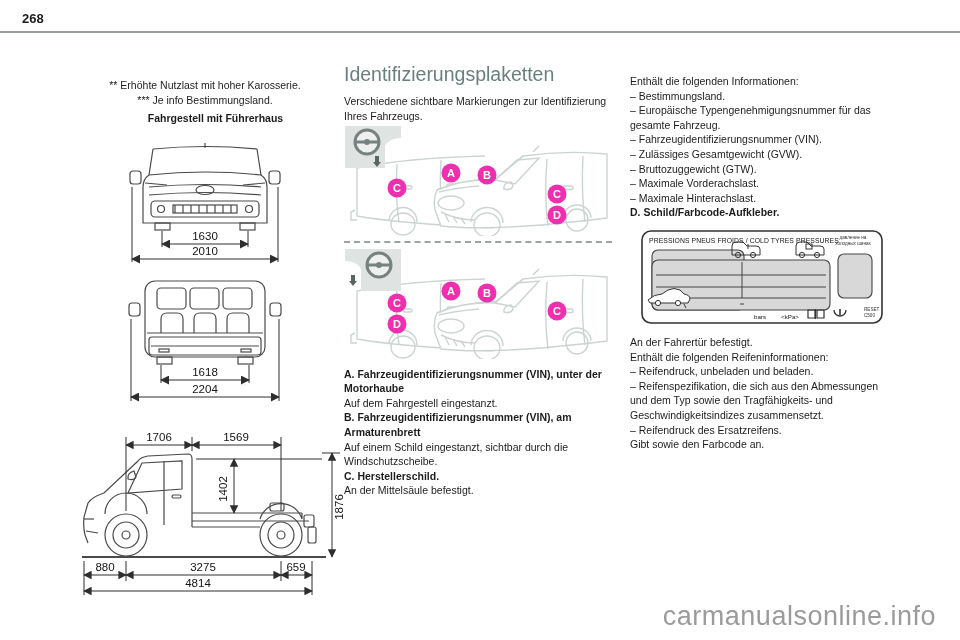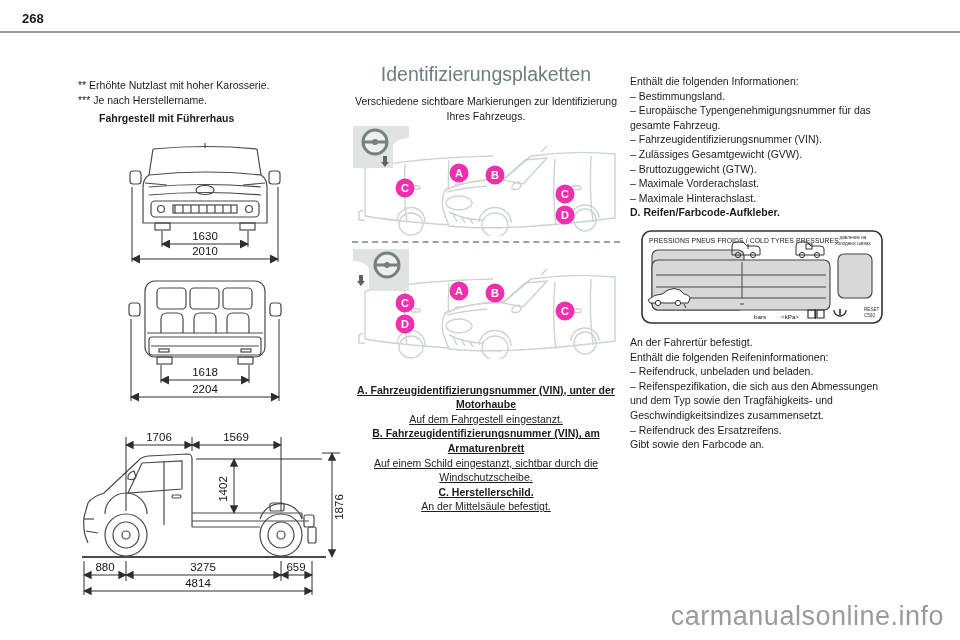--- a/index.html
+++ b/index.html
@@ -8,59 +8,59 @@
     background:#ffffff;
     font-family:"Liberation Sans", sans-serif;
     color:#1c1c1c;
   }
   .page { position:relative; width:960px; height:640px; background:#fff; overflow:hidden; }
 
   .pagenum { position:absolute; left:22px; top:11px; font-size:13px; font-weight:bold; }
   .header-rule { position:absolute; left:0; top:31px; width:960px; height:2px; background:#9aa0a0; }
 
   .col { position:absolute; font-size:10.5px; line-height:1.39; }
-  .col-left  { left:78px;  top:78px;  width:254px; }
-  .col-mid   { left:352px; top:63px;  width:268px;text-align:center; }
+  .col-left  { left:78px;  top:78px;  width:254px;text-align:center; }
+  .col-mid   { left:344px; top:63px;  width:268px; }
   .col-right { left:630px; top:74px;  width:268px; }
 
   .t { margin:0; }
   .bold { font-weight:bold; }
   .sec-head { font-weight:bold; margin-top:4px;padding-left:21px; }
   .main-heading { font-size:19.5px; font-weight:normal; color:#6a807e; line-height:1.15; margin-bottom:9px; }
   .intro { margin-bottom:2px; }
 
   .fig { display:block; margin:0 auto; }
   .fig-front { margin-top:9px; }
   .fig-rear  { margin-top:6px; }
   .fig-side  { margin-top:8px; margin-left:-14px; }
   .fig-vans  { margin-top:2px; }
   .dash-sep  { border-top:2px dashed #9aa3a2; margin:5px 0 6px 0; }
-  .mid-text  { margin-top:24px;text-decoration:underline; }
+  .mid-text  { margin-top:8px; }
   .fig-label { margin:8px auto 9px auto; }
 
   svg text { font-family:"Liberation Sans", sans-serif; fill:#141414; }
   .dim-txt { font-size:11.5px; }
   .mk-txt  { font-size:11px; font-weight:bold; fill:#ffffff; text-anchor:middle; }
   .lbl-title { font-size:6.8px; letter-spacing:0.1px; }
   .lbl-tiny  { font-size:4.6px; fill:#333; }
   .lbl-unit  { font-size:6.2px; }
 
-  .watermark { position:absolute; right:16px; bottom:8px; font-size:27px; color:#9b9b9b; letter-spacing:0.5px; }
+  .watermark { position:absolute; right:24px; bottom:8px; font-size:27px; color:#9b9b9b; letter-spacing:0.5px; }
 </style>
 </head>
 <body>
 
 <div class="page">
 
   <div class="pagenum">268</div>
   <div class="header-rule"></div>
 
   <div class="col col-left">
     <div class="t">** Erhöhte Nutzlast mit hoher Karosserie.</div>
-    <div class="t">*** Je nach Herstellername.</div>
+    <div class="t">*** Je info Bestimmungsland.</div>
     <div class="sec-head">Fahrgestell mit Führerhaus</div>
 
     <svg class="fig fig-front" width="180" height="130" viewBox="0 0 180 130">
       <defs>
         <marker id="aF" viewBox="0 0 10 10" refX="9" refY="5" markerWidth="9" markerHeight="9" orient="auto-start-reverse" markerUnits="userSpaceOnUse">
           <path d="M0,0 L10,5 L0,10 z" fill="#2e2e2e"></path>
         </marker>
       </defs>
       <g stroke="#4a4a4a" fill="none" stroke-width="1.2">
         <line x1="90" y1="8" x2="90" y2="13"></line>
@@ -326,21 +326,21 @@
 
   <div class="col col-right">
     <div class="t">Enthält die folgenden Informationen:</div>
     <div class="t">– Bestimmungsland.</div>
     <div class="t">– Europäische Typengenehmigungsnummer für das gesamte Fahrzeug.</div>
     <div class="t">– Fahrzeugidentifizierungsnummer (VIN).</div>
     <div class="t">– Zulässiges Gesamtgewicht (GVW).</div>
     <div class="t">– Bruttozuggewicht (GTW).</div>
     <div class="t">– Maximale Vorderachslast.</div>
     <div class="t">– Maximale Hinterachslast.</div>
-    <div class="t bold">D. Reifen/Farbcode-Aufkleber.</div>
+    <div class="t bold">D. Schild/Farbcode-Aufkleber.</div>
 
     <svg class="fig fig-label" width="248" height="98" viewBox="0 0 248 98">
       <rect x="2" y="3" width="240" height="92" rx="9" fill="#ffffff" stroke="#333" stroke-width="1.6"></rect>
       <text class="lbl-title" x="9" y="15">PRESSIONS PNEUS FROIDS / COLD TYRES PRESSURES</text>
       <text class="lbl-tiny" x="213" y="11" text-anchor="middle">давление на</text>
       <text class="lbl-tiny" x="213" y="17" text-anchor="middle">холодных шинах</text>
       <g>
         <rect x="12" y="22" width="92" height="60" rx="6" fill="#d8d8d8" stroke="#444" stroke-width="1.1"></rect>
         <rect x="12" y="32" width="178" height="50" rx="6" fill="#d8d8d8" stroke="#444" stroke-width="1.1"></rect>
         <line x1="16" y1="47" x2="186" y2="47" stroke="#444" stroke-width="1"></line>

